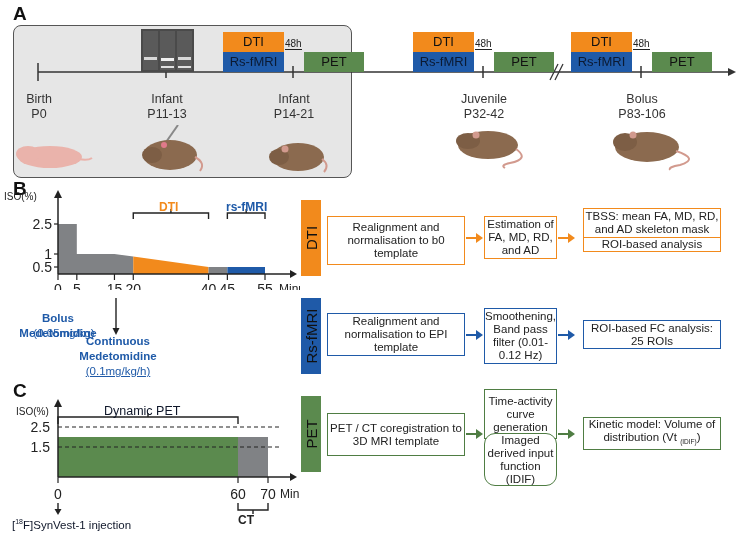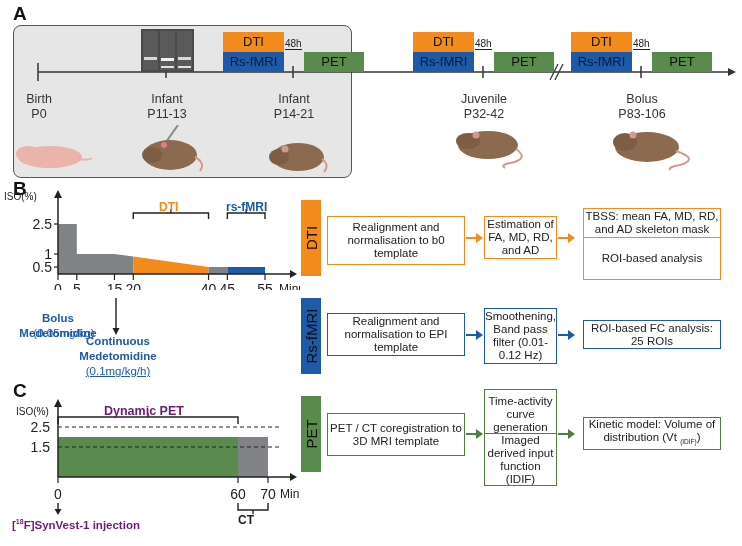--- a/index.html
+++ b/index.html
@@ -15,21 +15,21 @@
   .h48{position:absolute;font-size:10px;color:#222;border-bottom:1px solid #222;line-height:11px;}
   .side{position:absolute;box-sizing:border-box;}
   .side span{position:absolute;left:50%;top:50%;transform:translate(-50%,-50%) rotate(-90deg);white-space:nowrap;font-size:15px;color:#111;}
   .fbox{position:absolute;box-sizing:border-box;background:#fff;text-align:center;font-size:11.5px;line-height:13px;color:#222;display:flex;align-items:center;justify-content:center;}
   .ob{border:1.5px solid #f28a1c;}
   .bb{border:1.5px solid #1f5aa8;}
   .gb{border:1.5px solid #4f7d43;}
   .arrow{position:absolute;height:2px;}
   .arrow::after{content:"";position:absolute;right:-2px;top:-4px;border-left:7px solid;border-left-color:inherit;border-top:5px solid transparent;border-bottom:5px solid transparent;}
   .blue-lbl{position:absolute;font-size:11.5px;color:#1f5aa8;text-align:center;line-height:15px;}
-  .green-lbl{position:absolute;font-size:11.5px;color:#701a75;font-weight:bold;}
+  .green-lbl{position:absolute;font-size:11.5px;color:#0f172a;font-weight:normal;}
   svg text{font-family:"Liberation Sans",sans-serif;}
 </style>
 </head>
 <body>
 
 <div class="panel-letter" style="left:13px;top:3px;">A</div>
 <div id="aframe"></div>
 
 <svg class="abs" style="left:0;top:0;" width="742" height="180">
   <line x1="38" y1="72" x2="728" y2="72" stroke="#333" stroke-width="1.5"></line>
@@ -173,21 +173,21 @@
 <div class="blue-lbl" style="left:68px;top:364px;width:100px;text-decoration:underline;">(0.1mg/kg/h)</div>
 
 <div class="side dti" style="left:301px;top:200px;width:20px;height:76px;">
     <span>DTI</span>
   </div>
 <div class="fbox ob" style="left:327px;top:216px;width:138px;height:49px;">Realignment and normalisation to b0 template</div>
 <div class="arrow" style="left:466px;top:237px;width:15px;background:#f28a1c;border-color:#f28a1c;"></div>
 <div class="fbox ob" style="left:484px;top:216px;width:73px;height:43px;">Estimation of FA, MD, RD, and AD</div>
 <div class="arrow" style="left:558px;top:237px;width:15px;background:#f28a1c;border-color:#f28a1c;"></div>
 <div class="fbox ob" style="left:583px;top:208px;width:138px;height:30px;">TBSS: mean FA, MD, RD, and AD skeleton mask</div>
-<div class="fbox ob" style="left:583px;top:237px;width:138px;height:43px;border-top-width:1px;">ROI-based analysis</div>
+<div class="fbox ob" style="left:583px;top:237px;width:138px;height:15px;border-top-width:1px;">ROI-based analysis</div>
 
 <div class="side rs" style="left:301px;top:298px;width:20px;height:76px;">
     <span>Rs-fMRI</span>
   </div>
 <div class="fbox bb" style="left:327px;top:313px;width:138px;height:43px;">Realignment and normalisation to EPI template</div>
 <div class="arrow" style="left:466px;top:334px;width:15px;background:#1f5aa8;border-color:#1f5aa8;"></div>
 <div class="fbox bb" style="left:484px;top:308px;width:73px;height:56px;">Smoothening, Band pass filter (0.01-0.12 Hz)</div>
 <div class="arrow" style="left:558px;top:334px;width:15px;background:#1f5aa8;border-color:#1f5aa8;"></div>
 <div class="fbox bb" style="left:583px;top:320px;width:138px;height:29px;">ROI-based FC analysis: 25 ROIs</div>
 
@@ -221,21 +221,21 @@
 <div class="green-lbl" style="left:104px;top:404px;font-size:12.5px;">Dynamic PET</div>
 <div class="abs" style="left:238px;top:513px;font-weight:bold;font-size:12px;color:#222;">CT</div>
 <div class="green-lbl" style="left:12px;top:518px;"><span>[</span><sup style="font-size:7px;">18</sup><span>F]SynVest-1 injection</span></div>
 
 <div class="side pet" style="left:301px;top:396px;width:20px;height:76px;">
     <span>PET</span>
   </div>
 <div class="fbox gb" style="left:327px;top:413px;width:138px;height:43px;">PET / CT coregistration to 3D MRI template</div>
 <div class="arrow" style="left:466px;top:433px;width:15px;background:#4f7d43;border-color:#4f7d43;"></div>
 <div class="fbox gb" style="left:484px;top:389px;width:73px;height:50px;">Time-activity curve generation</div>
-<div class="fbox gb" style="left:484px;top:433px;width:73px;height:53px;border-top-width:1px;">Imaged derived input function (IDIF)</div>
+<div class="fbox gb" style="left:484px;top:433px;width:73px;height:53px;border-top-width:1px;border-radius:11px;">Imaged derived input function (IDIF)</div>
 <div class="arrow" style="left:558px;top:433px;width:15px;background:#4f7d43;border-color:#4f7d43;"></div>
 <div class="fbox gb" style="left:583px;top:417px;width:138px;height:33px;">
     <span><span>Kinetic model: Volume of distribution (Vt </span><sub style="font-size:6.5px;">(IDIF)</sub><span>)</span></span>
   </div>
 
 <svg width="742" height="546" style="position:absolute;left:0;top:0;pointer-events:none;">
     <line x1="116" y1="298" x2="116" y2="330" stroke="#222" stroke-width="1.4"></line>
     <polygon points="112.5,328 116,335 119.5,328" fill="#222"></polygon>
   </svg>
 

